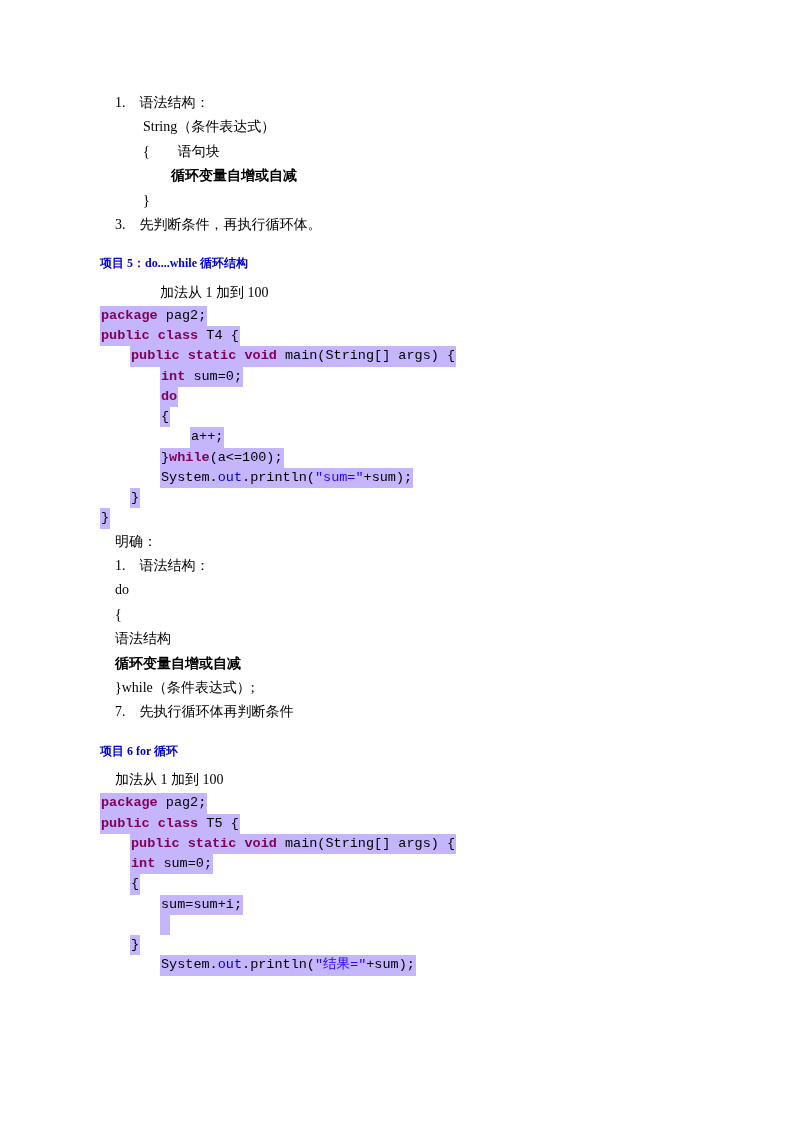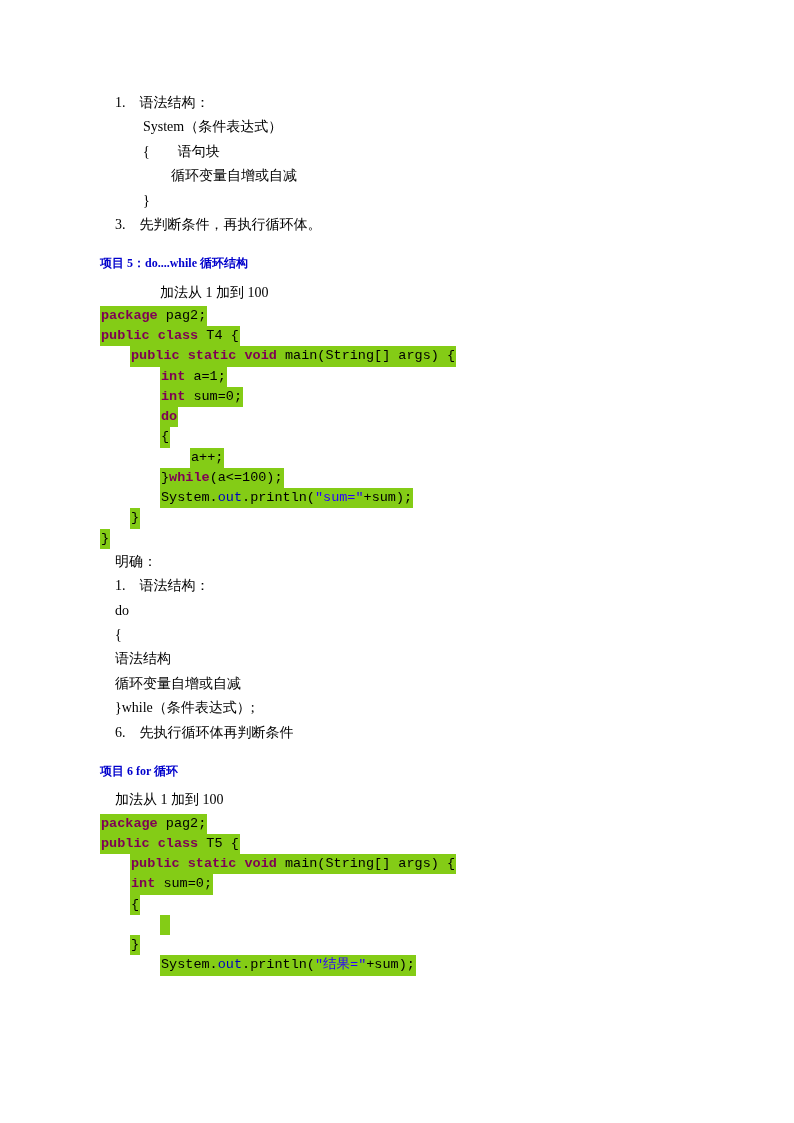--- a/index.html
+++ b/index.html
@@ -10,94 +10,94 @@
     padding: 90px 100px;
     width: 794px;
     box-sizing: border-box;
     line-height: 1.6;
   }
   .list-item {
     margin: 2px 15px;
   }
   .indent1 { padding-left: 28px; }
   .indent2 { padding-left: 56px; }
-  .bold { font-weight: normal; }
+  .bold { font-weight: bold; }
   .heading {
     color: #0000CC;
     font-weight: bold;
     font-size: 12px;
     margin-top: 18px;
     margin-bottom: 8px;
   }
   .code-block {
     font-family: "Courier New", monospace;
     font-size: 13.5px;
     line-height: 1.5;
     margin: 2px 0;
   }
   .code-line {
     display: inline-block;
-    background-color: #84cc16;
+    background-color: #c4b5fd;
     white-space: pre;
     padding: 0 1px;
   }
   .kw { color: #7F0055; font-weight: bold; }
   .static-italic { color: #0000C0; }
   .str { color: #2A00FF; }
   .plain { color: #000; }
   .indent-code-1 { padding-left: 30px; }
   .indent-code-2 { padding-left: 60px; }
   .indent-code-25 { padding-left: 75px; }
   .indent-code-3 { padding-left: 90px; }
   .subtitle { padding-left: 60px; margin-top: 4px; }
 </style>
 </head>
 <body>
 
 <div class="list-item">1.　语法结构：</div>
-<div class="list-item indent1">System（条件表达式）</div>
+<div class="list-item indent1">String（条件表达式）</div>
 <div class="list-item indent1">{　　语句块</div>
 <div class="list-item indent2 bold">循环变量自增或自减</div>
 <div class="list-item indent1">}</div>
 <div class="list-item">3.　先判断条件，再执行循环体。</div>
 
 <div class="heading">项目 5：do....while 循环结构</div>
 
 <div class="subtitle">加法从 1 加到 100</div>
 
 <div class="code-block">
 <div><span class="code-line"><span class="kw">package</span><span> pag2;</span></span></div>
 <div><span class="code-line"><span class="kw">public</span><span class="plain"> </span><span class="kw">class</span><span> T4 {</span></span></div>
 <div class="indent-code-1"><span class="code-line"><span class="kw">public</span><span> </span><span class="kw">static</span><span> </span><span class="kw">void</span><span> main(String[] args) {</span></span></div>
-<div class="indent-code-2"><span class="code-line"><span class="kw">int</span><span> a=1;</span></span></div>
 <div class="indent-code-2"><span class="code-line"><span class="kw">int</span><span> sum=0;</span></span></div>
 <div class="indent-code-2"><span class="code-line"><span class="kw">do</span></span></div>
 <div class="indent-code-2"><span class="code-line"><span>{</span></span></div>
 <div class="indent-code-3"><span class="code-line"><span>a++;</span></span></div>
 <div class="indent-code-2"><span class="code-line"><span>}</span><span class="kw">while</span><span>(a&lt;=100);</span></span></div>
 <div class="indent-code-2"><span class="code-line"><span>System.</span><span class="static-italic">out</span><span>.println(</span><span class="str">"sum="</span><span>+sum);</span></span></div>
 <div class="indent-code-1"><span class="code-line"><span>}</span></span></div>
 <div><span class="code-line"><span>}</span></span></div>
 </div>
 
 <div class="list-item">明确：</div>
 <div class="list-item">1.　语法结构：</div>
 <div class="list-item">do</div>
 <div class="list-item">{</div>
 <div class="list-item">语法结构</div>
 <div class="list-item bold">循环变量自增或自减</div>
 <div class="list-item">}while（条件表达式）;</div>
-<div class="list-item">6.　先执行循环体再判断条件</div>
+<div class="list-item">7.　先执行循环体再判断条件</div>
 
 <div class="heading">项目 6 for 循环</div>
 
 <div class="list-item">加法从 1 加到 100</div>
 
 <div class="code-block">
 <div><span class="code-line"><span class="kw">package</span><span> pag2;</span></span></div>
 <div><span class="code-line"><span class="kw">public</span><span> </span><span class="kw">class</span><span> T5 {</span></span></div>
 <div class="indent-code-1"><span class="code-line"><span class="kw">public</span><span> </span><span class="kw">static</span><span> </span><span class="kw">void</span><span> main(String[] args) {</span></span></div>
 <div class="indent-code-1"><span class="code-line"><span class="kw">int</span><span> sum=0;</span></span></div>
 <div class="indent-code-1"><span class="code-line"><span>{</span></span></div>
+<div class="indent-code-2"><span class="code-line"><span>sum=sum+i;</span></span></div>
 <div class="indent-code-2"><span class="code-line"><span> </span></span></div>
 <div class="indent-code-1"><span class="code-line"><span>}</span></span></div>
 <div class="indent-code-2"><span class="code-line"><span>System.</span><span class="static-italic">out</span><span>.println(</span><span class="str">"结果="</span><span>+sum);</span></span></div>
 </div>
 
 </body></html>

